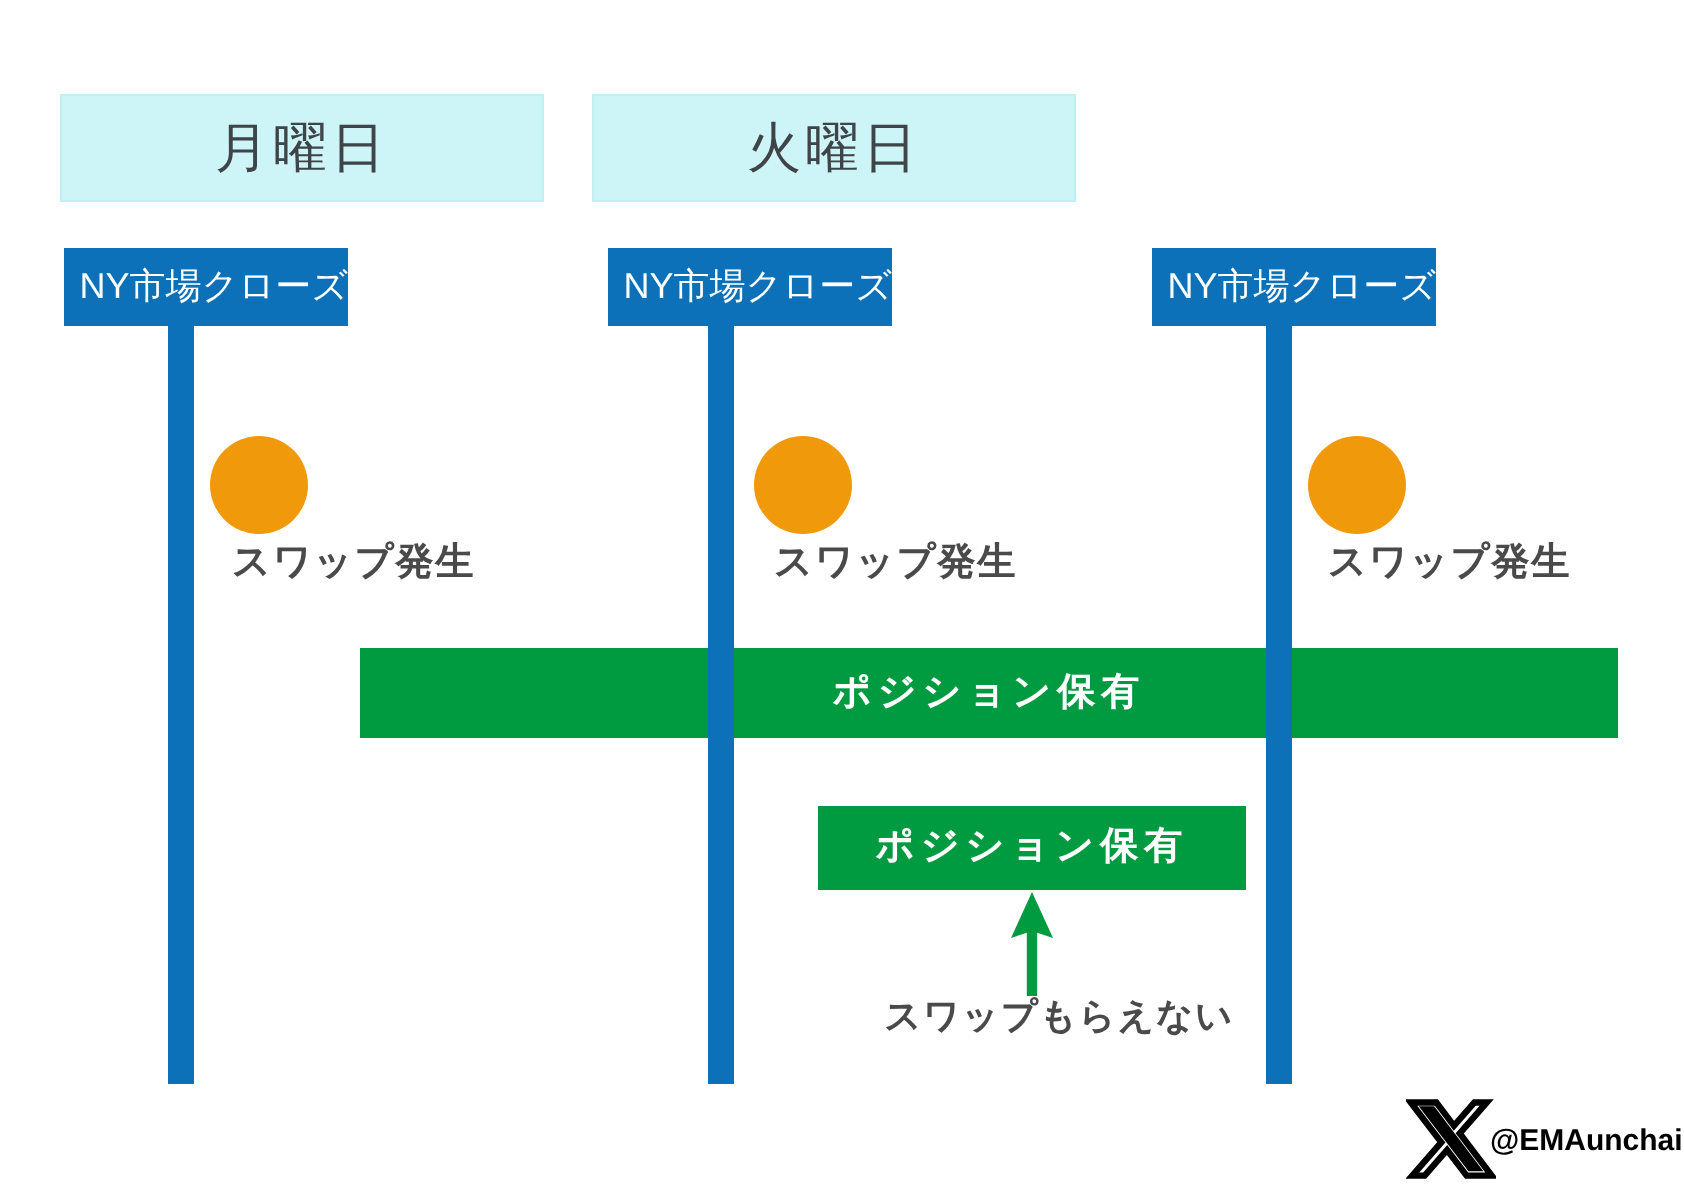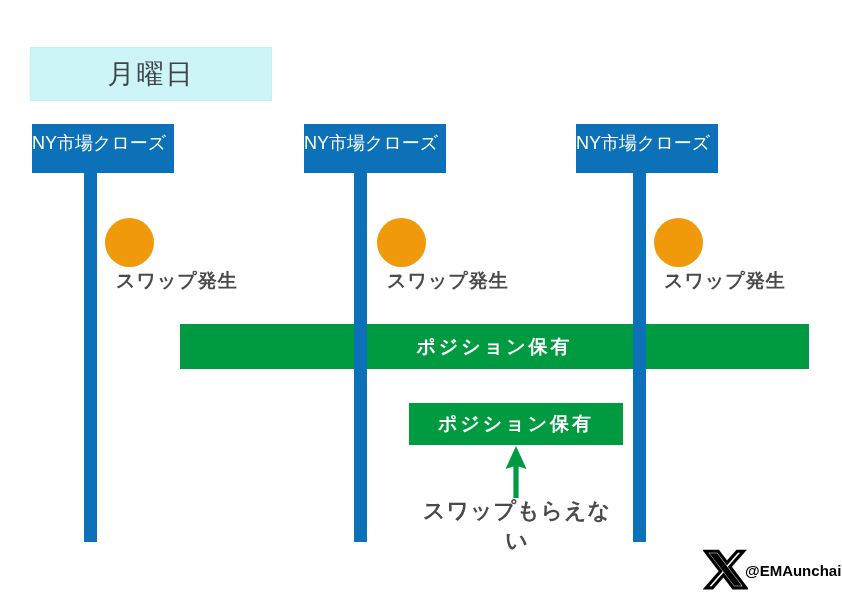--- a/index.html
+++ b/index.html
@@ -14,24 +14,24 @@
     position:absolute;top:47px;width:242px;height:54px;
     background:var(--header-bg,#cdf5f8);
     border:1px solid #c2eff3;box-sizing:border-box;
     color:var(--text-dark,#3f4448);
     font-size:27px;font-weight:500;
     line-height:52px;text-align:center;
     letter-spacing:2px;
     z-index:1;
   }
   .ny-box{
-    position:absolute;top:124px;height:49px;width:142px;
+    position:absolute;top:124px;height:39px;width:142px;
     background:var(--blue,#0c71b8);
     color:#ffffff;font-size:18px;font-weight:500;
-    line-height:39px;text-align:left;
+    line-height:39px;text-align:right;
     z-index:3;
   }
   .vline{
     position:absolute;top:163px;height:379px;width:13px;
     background:var(--blue,#0c71b8);
     z-index:2;
   }
   .swap-circle{
     position:absolute;top:218px;width:49px;height:49px;
     border-radius:50%;
@@ -55,23 +55,23 @@
   }
   .bar-long{left:180px;top:324px;width:629px;height:45px;line-height:45px;}
   .bar-short{left:409px;top:403px;width:214px;height:42px;line-height:42px;z-index:3;}
   .up-arrow{
     position:absolute;left:503px;top:446px;width:26px;height:52px;
     z-index:3;
   }
   .up-arrow path{fill:var(--green,#009a41);}
   .annotation{
     position:absolute;left:417px;top:496px;width:200px;
-    text-align:center;
+    text-align:right;
     color:var(--text-gray,#4a4a4a);
-    font-size:22px;font-weight:700;
+    font-size:18px;font-weight:700;
     letter-spacing:1px;
     z-index:3;
   }
   .footer-credit{
     position:absolute;left:703px;top:545px;height:48px;
     display:flex;align-items:center;
     z-index:3;
   }
   .x-logo{width:45px;height:45px;display:block;}
   .x-logo path{fill:#ffffff;stroke:#000000;stroke-width:1.7;}
@@ -80,20 +80,21 @@
     margin-left:-3px;margin-top:2px;
     letter-spacing:0px;
   }
 </style>
 </head>
 <body>
 
 <div class="canvas">
 
   <div class="day-header" style="left:30px">月曜日</div>
+  <div class="day-header" style="left:296px">火曜日</div>
 
   <div class="ny-box" style="left:32px">NY市場クローズ</div>
   <div class="ny-box" style="left:304px">NY市場クローズ</div>
   <div class="ny-box" style="left:576px">NY市場クローズ</div>
 
   <div class="vline" style="left:84px"></div>
   <div class="vline" style="left:354px"></div>
   <div class="vline" style="left:633px"></div>
 
   <div class="swap-circle" style="left:105px"></div>

